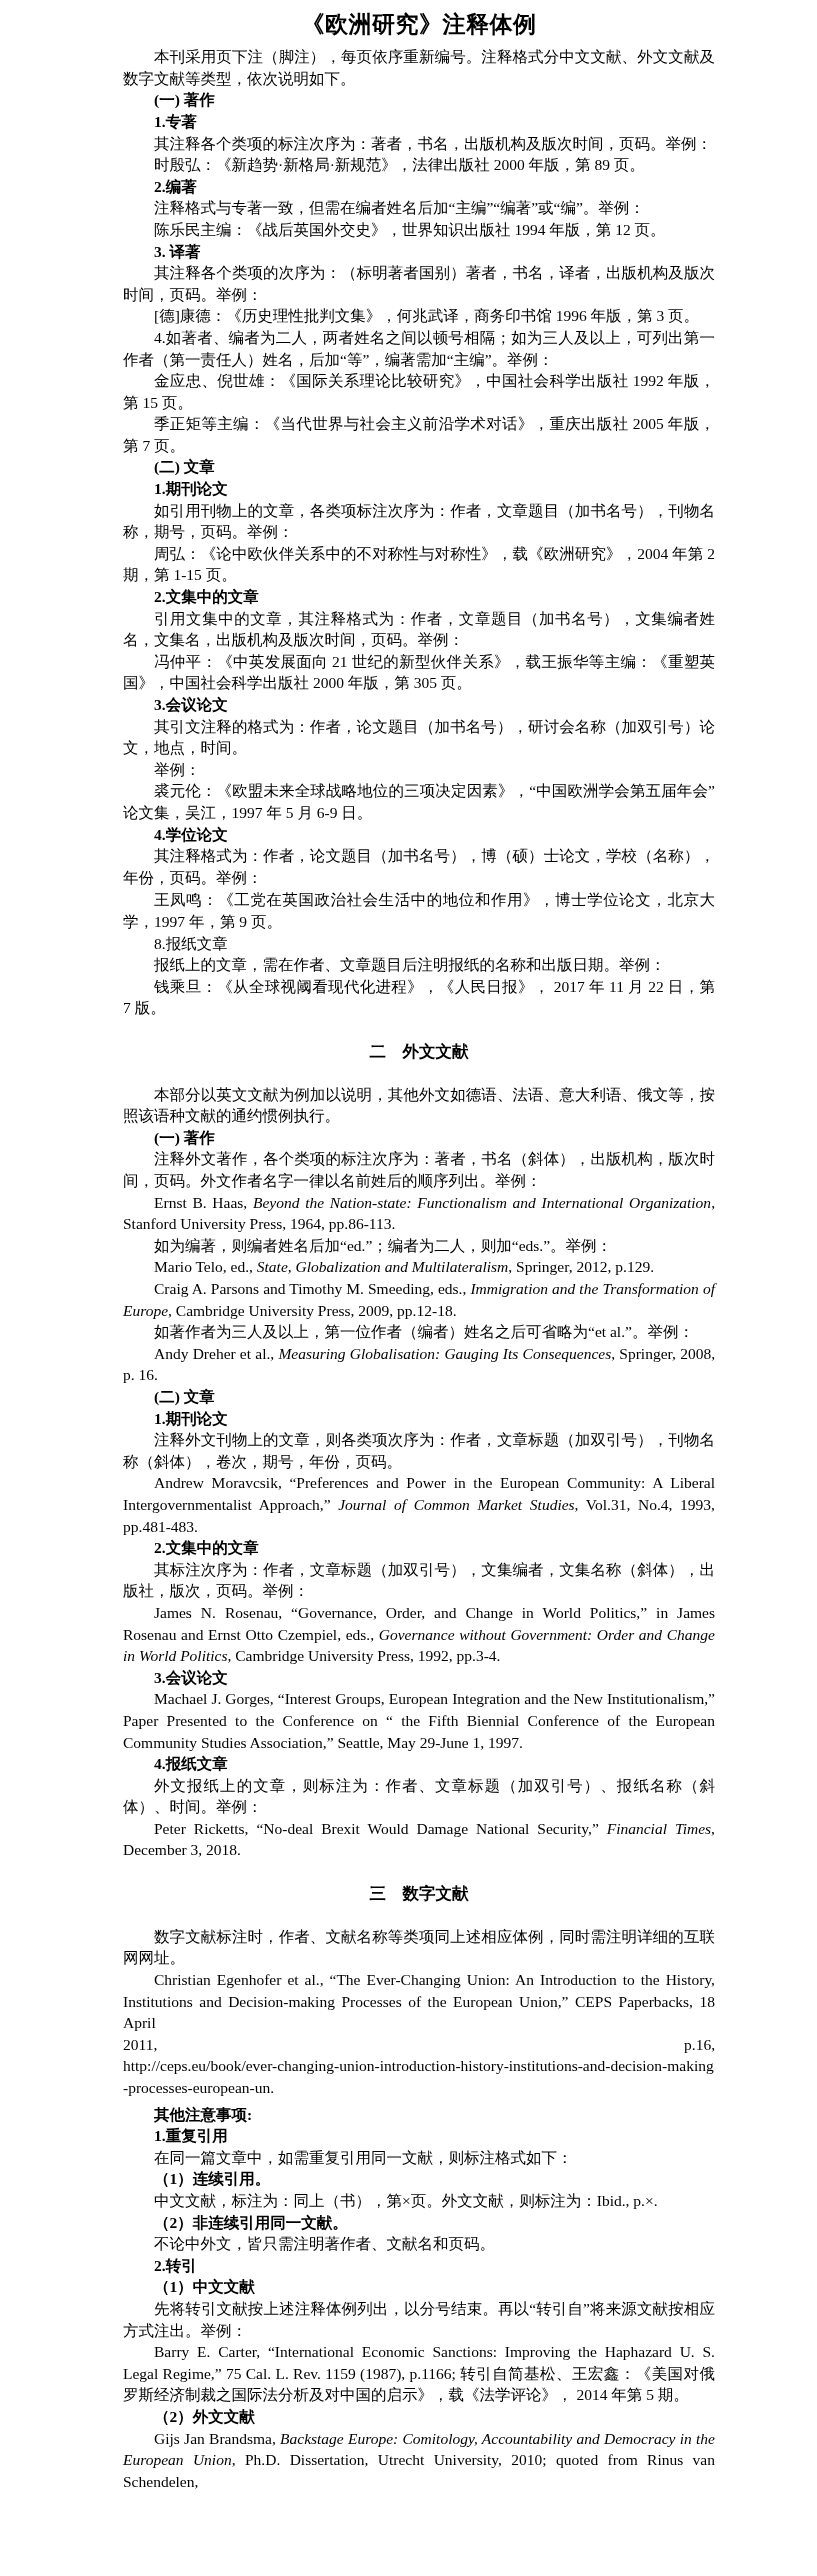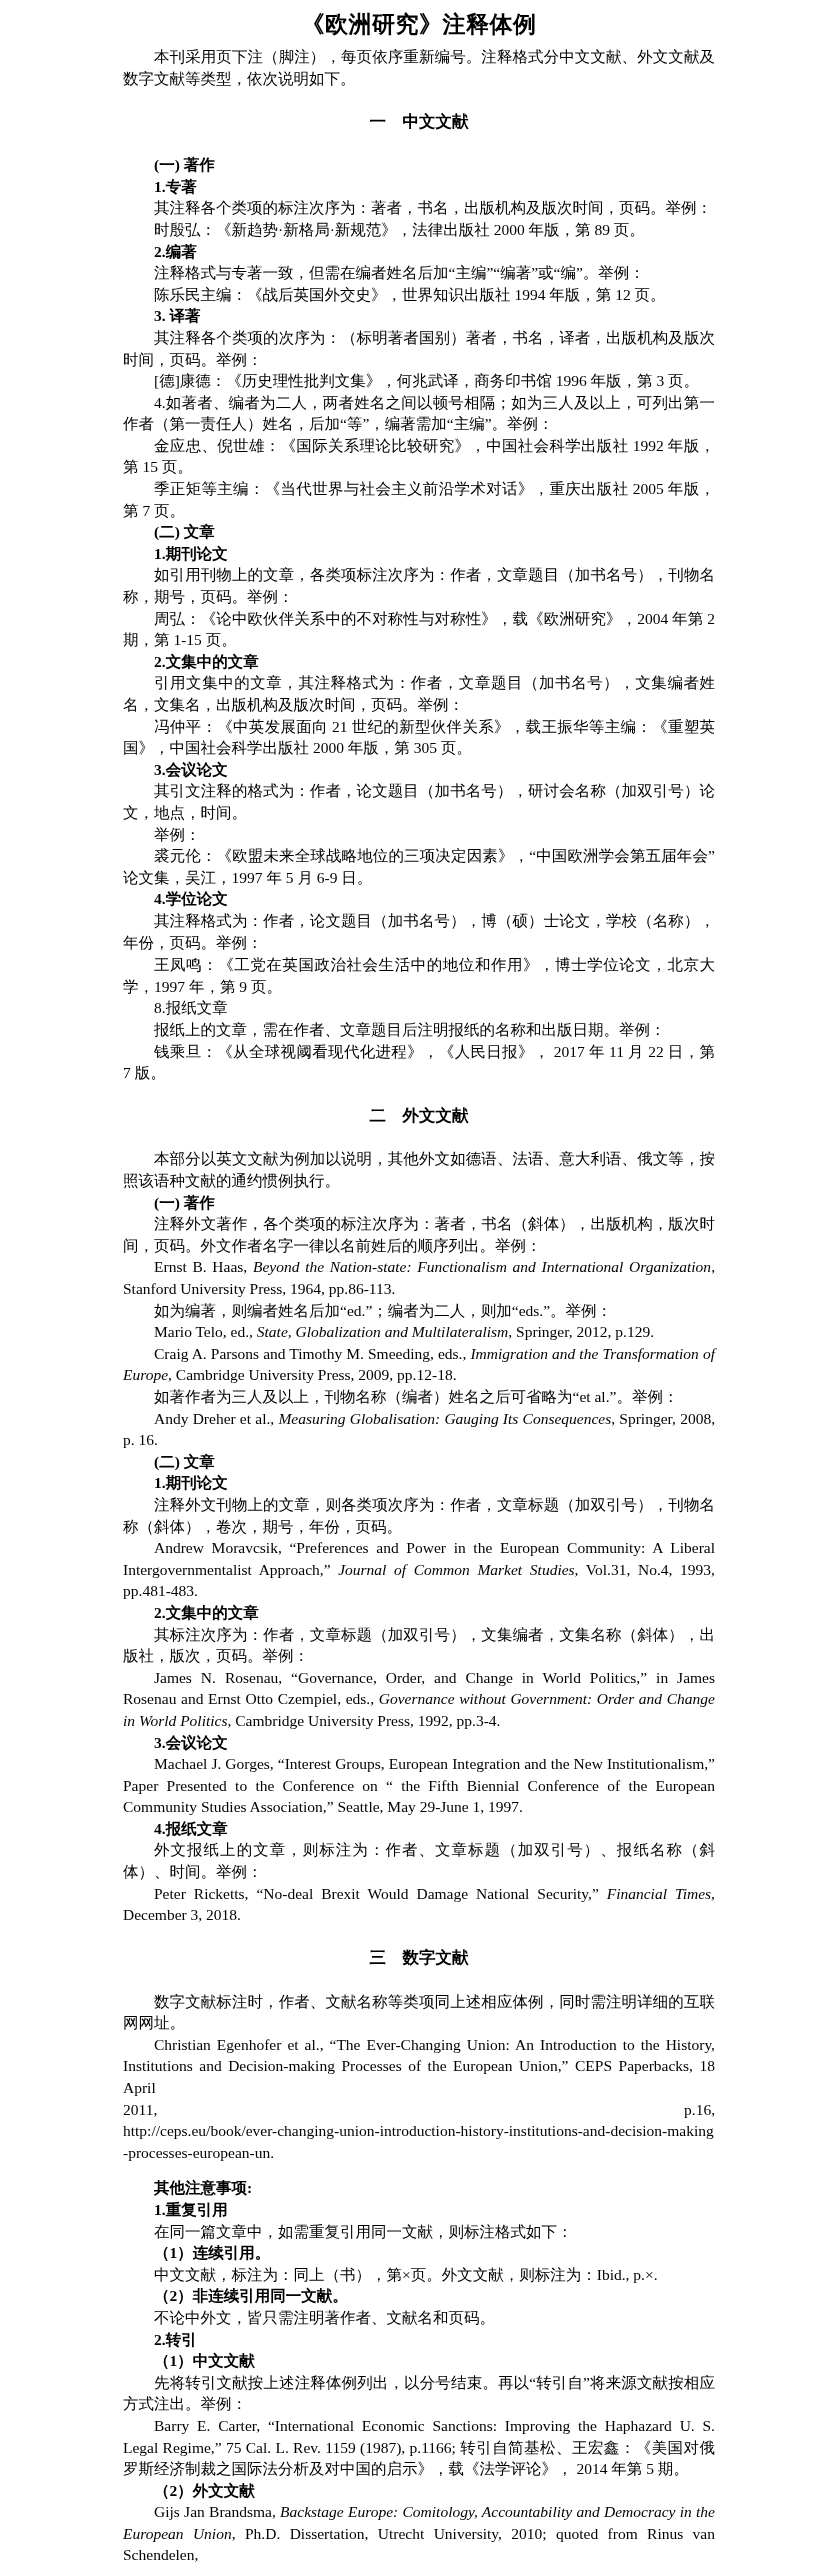--- a/index.html
+++ b/index.html
@@ -14,30 +14,29 @@
   }
   .doc-title{font-size:23px;line-height:33px;font-weight:bold;text-align:center;margin:0 0 5px 0;letter-spacing:0.5px;}
   .sect-head{font-size:16.5px;font-weight:bold;text-align:center;margin:21.6px 0;}
   .sub-head{font-weight:bold;text-indent:2em;text-align:justify;}
   .para{text-indent:2em;text-align:justify;}
   .it{font-style:italic;}
   .jlast{text-align-last:justify;}
   .split-line{display:flex;justify-content:space-between;text-align:center;}
   .url-line{text-align:justify;word-break:break-all;}
   .gapsm{margin-top:1px;}
-  .gaptop{margin-top:14px;}
+  .gaptop{margin-top:5px;}
 </style>
 </head>
 <body>
 
 <div class="page">
   <div id="doc-body">
       <div class="doc-title">《欧洲研究》注释体例</div>
       <div class="para">本刊采用页下注（脚注），每页依序重新编号。注释格式分中文文献、外文文献及数字文献等类型，依次说明如下。</div>
-      <div class="sect-head">一　中文文献</div>
       <div class="sub-head">(一) 著作</div>
       <div class="sub-head">1.专著</div>
       <div class="para">其注释各个类项的标注次序为：著者，书名，出版机构及版次时间，页码。举例：</div>
       <div class="para">时殷弘：《新趋势·新格局·新规范》，法律出版社 2000 年版，第 89 页。</div>
       <div class="sub-head">2.编著</div>
       <div class="para">注释格式与专著一致，但需在编者姓名后加“主编”“编著”或“编”。举例：</div>
       <div class="para">陈乐民主编：《战后英国外交史》，世界知识出版社 1994 年版，第 12 页。</div>
       <div class="sub-head">3. 译著</div>
       <div class="para">其注释各个类项的次序为：（标明著者国别）著者，书名，译者，出版机构及版次时间，页码。举例：</div>
       <div class="para">[德]康德：《历史理性批判文集》，何兆武译，商务印书馆 1996 年版，第 3 页。</div>
@@ -62,21 +61,21 @@
       <div class="para">报纸上的文章，需在作者、文章题目后注明报纸的名称和出版日期。举例：</div>
       <div class="para">钱乘旦：《从全球视阈看现代化进程》，《人民日报》， 2017 年 11 月 22 日，第 7 版。</div>
       <div class="sect-head">二　外文文献</div>
       <div class="para">本部分以英文文献为例加以说明，其他外文如德语、法语、意大利语、俄文等，按照该语种文献的通约惯例执行。</div>
       <div class="sub-head">(一) 著作</div>
       <div class="para">注释外文著作，各个类项的标注次序为：著者，书名（斜体），出版机构，版次时间，页码。外文作者名字一律以名前姓后的顺序列出。举例：</div>
       <div class="para"><span>Ernst B. Haas, </span><span class="it">Beyond the Nation-state: Functionalism and International Organization</span><span>, Stanford University Press, 1964, pp.86-113.</span></div>
       <div class="para">如为编著，则编者姓名后加“ed.”；编者为二人，则加“eds.”。举例：</div>
       <div class="para"><span>Mario Telo, ed., </span><span class="it">State, Globalization and Multilateralism</span><span>, Springer, 2012, p.129.</span></div>
       <div class="para"><span>Craig A. Parsons and Timothy M. Smeeding, eds., </span><span class="it">Immigration and the Transformation of Europe</span><span>, Cambridge University Press, 2009, pp.12-18.</span></div>
-      <div class="para">如著作者为三人及以上，刊物名称（编者）姓名之后可省略为“et al.”。举例：</div>
+      <div class="para">如著作者为三人及以上，第一位作者（编者）姓名之后可省略为“et al.”。举例：</div>
       <div class="para"><span>Andy Dreher et al., </span><span class="it">Measuring Globalisation: Gauging Its Consequences</span><span>, Springer, 2008, p. 16.</span></div>
       <div class="sub-head">(二) 文章</div>
       <div class="sub-head">1.期刊论文</div>
       <div class="para">注释外文刊物上的文章，则各类项次序为：作者，文章标题（加双引号），刊物名称（斜体），卷次，期号，年份，页码。</div>
       <div class="para"><span>Andrew Moravcsik, “Preferences and Power in the European Community: A Liberal Intergovernmentalist Approach,” </span><span class="it">Journal of Common Market Studies</span><span>, Vol.31, No.4, 1993, pp.481-483.</span></div>
       <div class="sub-head">2.文集中的文章</div>
       <div class="para">其标注次序为：作者，文章标题（加双引号），文集编者，文集名称（斜体），出版社，版次，页码。举例：</div>
       <div class="para"><span>James N. Rosenau, “Governance, Order, and Change in World Politics,” in James Rosenau and Ernst Otto Czempiel, eds., </span><span class="it">Governance without Government: Order and Change in World Politics</span><span>, Cambridge University Press, 1992, pp.3-4.</span></div>
       <div class="sub-head">3.会议论文</div>
       <div class="para"><span>Machael J. Gorges, “Interest Groups, European Integration and the New Institutionalism,” Paper Presented to the Conference on “ the Fifth Biennial Conference of the European Community Studies Association,” Seattle, May 29-June 1, 1997.</span></div>

